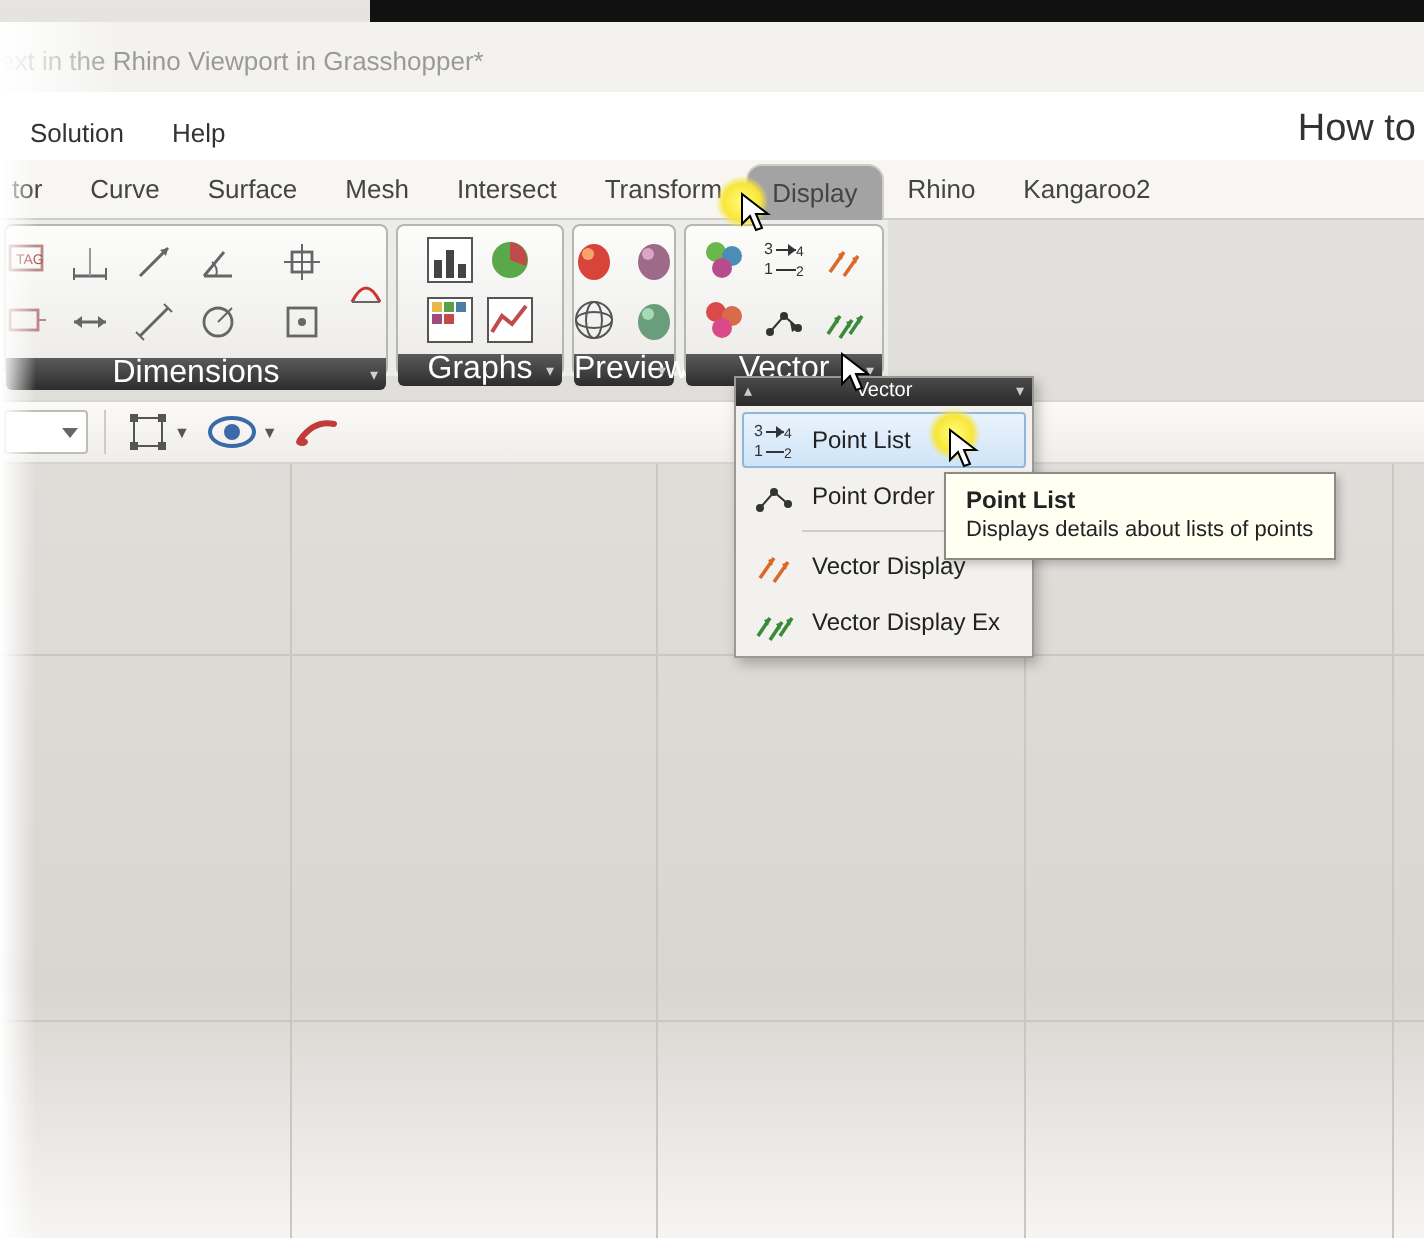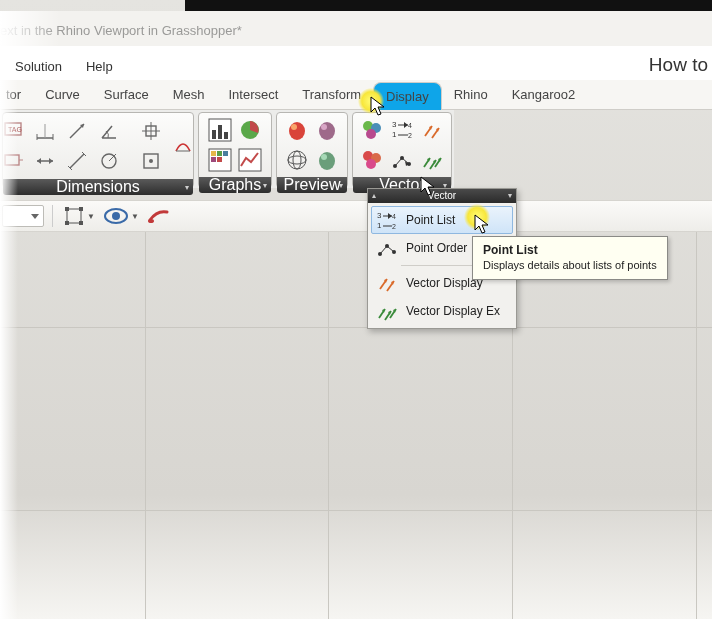--- a/index.html
+++ b/index.html
@@ -6,21 +6,21 @@
   body { width: 712px; height: 619px; background: linear-gradient(#e5e4e0, #d8d6d1 80%, #f6f5f2); overflow: hidden; position: relative; }
   .top-dark { position:absolute; top:0; left:185px; right:0; height:11px; background:#111; }
   .title-strip { position:absolute; top:11px; left:0; right:0; height:35px; background:#f3f2ef; }
   .title-strip span { position:absolute; left:0; top:12px; font-size:13px; color:#9a9a98; }
   .title-left-fade { position:absolute; top:11px; left:0; width:60px; height:35px; background:linear-gradient(to right,#fff,rgba(255,255,255,0)); }
   .menu-bar { position:absolute; top:46px; left:0; right:0; height:42px; background:#fff; border-bottom:1px solid #d9d7d3; display:flex; align-items:center; padding-left:15px; font-size:13px; color:#333; }
   .menu-bar .item { margin-right:24px; cursor:default; }
   .howto { position:absolute; right:4px; top:8px; font-size:19px; color:#333; }
   .tab-bar { position:absolute; top:80px; left:0; right:0; height:30px; background:#f7f6f3; border-bottom:1px solid #cfcdc8; display:flex; align-items:center; padding-left:0; font-size:13px; color:#444; }
   .tab-bar .tab { padding:6px 12px 6px 12px; cursor:default; }
-  .tab-bar .tab.active { background:#0ea5e9; border-top:1px solid #cfcdc8; border-left:1px solid #cfcdc8; border-right:1px solid #cfcdc8; border-radius:8px 8px 0 0; position:relative; top:1px; }
+  .tab-bar .tab.active { background:#a3a3a3; border-top:1px solid #cfcdc8; border-left:1px solid #cfcdc8; border-right:1px solid #cfcdc8; border-radius:8px 8px 0 0; position:relative; top:1px; }
   .tab-first { margin-left:2px; padding-left:4px !important; }
   .ribbon { position:absolute; top:110px; left:0; height:78px; background:#ececea; display:flex; }
   .panel { position:relative; border:1px solid #b7b6b2; border-radius:4px; margin:2px 2px 0 2px; background:linear-gradient(#fcfcfb,#ecebe8); display:flex; flex-direction:column; }
   .panel-body { flex:1; display:flex; align-items:center; justify-content:center; gap:4px; padding:4px 6px; }
   .panel-label { height:16px; background:linear-gradient(#5a5a5a,#2d2d2d); color:#fff; font-size:16px; text-align:center; line-height:16px; border-radius:0 0 3px 3px; position:relative; }
   .panel-label::after { content:"▾"; color:#cfcfcf; position:absolute; right:4px; font-size:8px; top:1px;}
   .ribbon-icon { width:28px; height:28px; border:1px solid transparent; display:flex; align-items:center; justify-content:center; border-radius:2px; }
   .col { display:flex; flex-direction:column; gap:2px; }
   svg { display:block; }
   .toolbar2 { position:absolute; top:200px; left:0; right:0; height:32px; background:linear-gradient(#fbfaf8,#eeede9); border-top:1px solid #d6d4cf; border-bottom:1px solid #d6d4cf; display:flex; align-items:center; padding-left:2px; gap:4px; }
@@ -159,21 +159,21 @@
             <svg width="22" height="22">
               <path d="M4 16 Q11 2 18 16" fill="none" stroke="#c33" stroke-width="1.6"></path>
               <line x1="4" y1="16" x2="18" y2="16" stroke="#666"></line>
             </svg>
           </div>
       </div>
     </div>
     <div class="panel-label">Dimensions</div>
   </div>
 
-  <div class="panel" style="width:74px">
+  <div class="panel" style="width:84px">
     <div class="panel-body" style="gap:2px;padding:3px">
       <div class="col">
         <div class="ribbon-icon">
             <svg width="24" height="24">
               <rect x="1" y="1" width="22" height="22" fill="#fff" stroke="#555"></rect>
               <rect x="4" y="12" width="4" height="9" fill="#444"></rect>
               <rect x="10" y="7" width="4" height="14" fill="#444"></rect>
               <rect x="16" y="14" width="4" height="7" fill="#444"></rect>
             </svg>
           </div>
@@ -199,21 +199,21 @@
             <svg width="24" height="24">
               <rect x="1" y="1" width="22" height="22" fill="#fff" stroke="#555"></rect>
               <polyline points="3,18 8,10 13,14 20,5" fill="none" stroke="#c24a4a" stroke-width="2"></polyline>
             </svg>
           </div>
       </div>
     </div>
     <div class="panel-label">Graphs</div>
   </div>
 
-  <div class="panel" style="width:72px">
+  <div class="panel" style="width:52px">
     <div class="panel-body" style="gap:2px;padding:3px">
       <div class="col">
         <div class="ribbon-icon">
             <svg width="24" height="24">
               <ellipse cx="12" cy="13" rx="8" ry="9" fill="#d9443a"></ellipse>
               <ellipse cx="9" cy="9" rx="3" ry="3" fill="#f9a56a"></ellipse>
             </svg>
           </div>
         <div class="ribbon-icon">
             <svg width="24" height="24">

